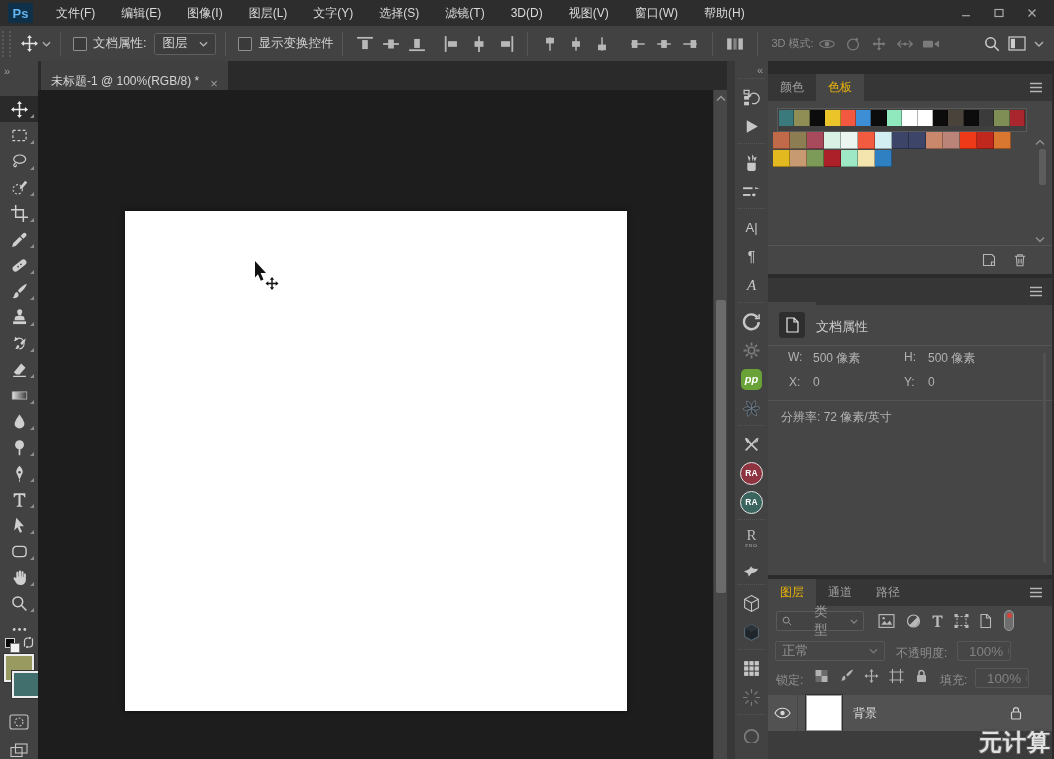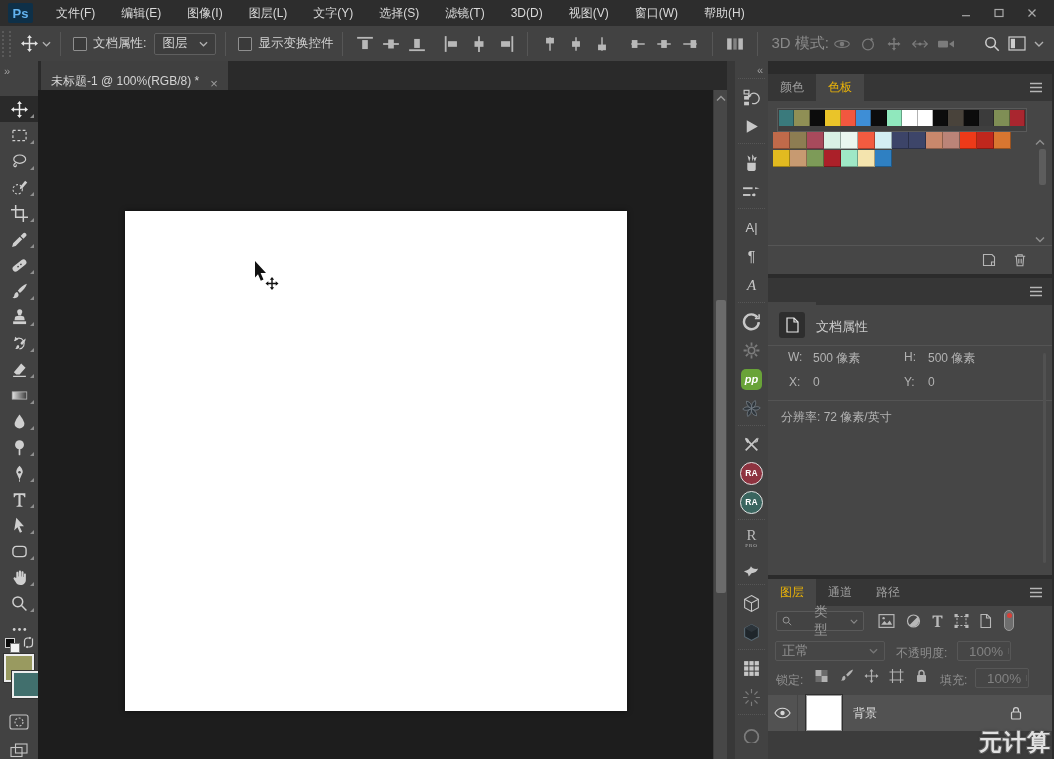--- a/index.html
+++ b/index.html
@@ -29,21 +29,21 @@
   .vsep{width:1px;height:24px;background:#565656;margin:0 9px;}
   .checkbox{width:12px;height:12px;border:1px solid #8f8f8f;border-radius:1px;background:#3a3a3a;margin-left:3px;}
   .opt-label{margin-left:6px;color:#d2d2d2;font-size:12.5px;}
   .dropdown{height:22px;margin-left:8px;padding:0 7px;border:1px solid #5f5f5f;background:#3d3d3d;
             display:flex;align-items:center;gap:12px;color:#d2d2d2;font-size:12.5px;border-radius:2px;}
   .dd-chev{width:9px;height:6px;color:#b0b0b0;}
   .ico-btn{width:22px;height:22px;border:none;background:none;color:#b8b8b8;padding:2px;margin:0 2px;}
   .ico-btn span{display:block;width:100%;height:100%;}
   .gap12{margin-left:12px;}
   .dim{color:#7b7b7b !important;}
-  .label-3d{margin-left:4px;color:#8a8a8a;font-size:15px;}
+  .label-3d{margin-left:4px;color:#8a8a8a;font-size:11px;}
   .opt-right{margin-left:auto;display:flex;align-items:center;margin-right:10px;gap:8px;}
   .search-btn,.ws-btn{border:none;background:none;color:#cdcdcd;padding:0;}
   .search-btn span{display:block;width:16px;height:16px;}
   .ws-btn span{display:block;width:18px;height:15px;}
   .ws-chev{width:10px;height:6px;color:#b0b0b0;}
 
   
   .toolcol{position:absolute;left:0;top:61px;width:38px;bottom:0;background:#424242;border-right:1px solid #353535;}
   .toolcol-head{height:31px;color:#9f9f9f;font-size:11px;padding:4px 0 0 4px;letter-spacing:-1px;}
   .tool{position:relative;width:38px;height:26px;display:flex;align-items:center;justify-content:center;

